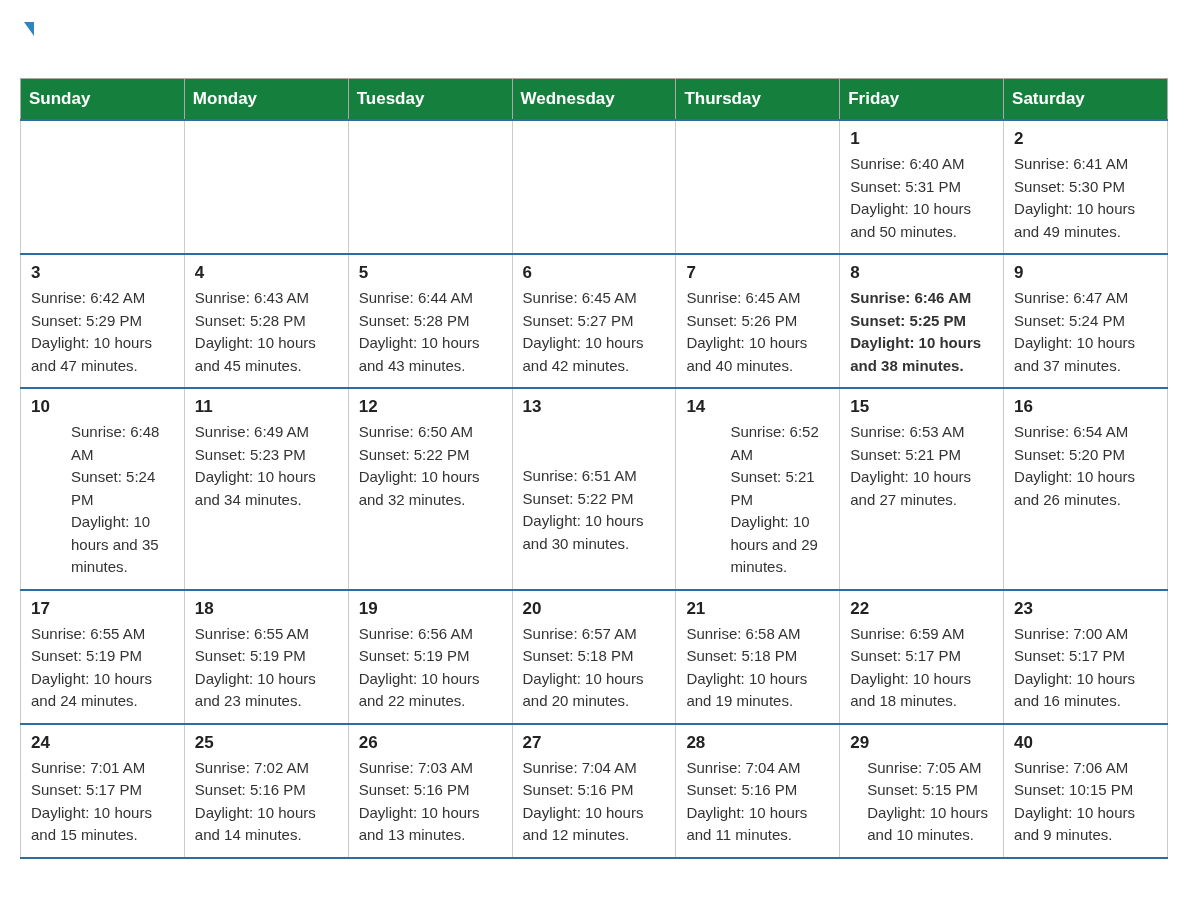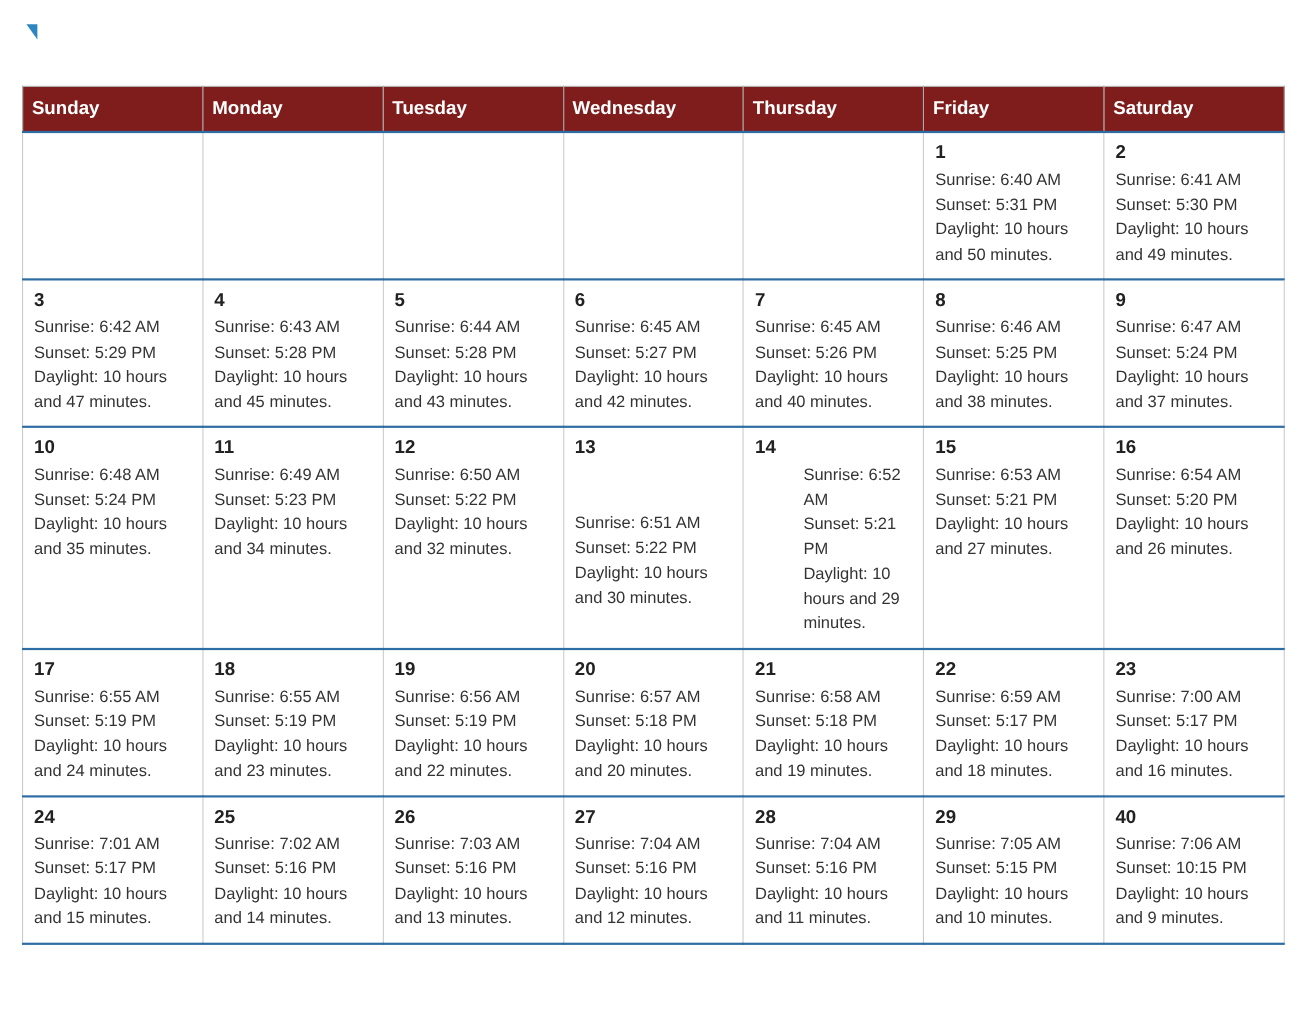--- a/index.html
+++ b/index.html
@@ -60,21 +60,21 @@
       font-size: 22px;
       color: #555;
       margin-top: 4px;
     }
     .calendar {
       width: 100%;
       border-collapse: collapse;
       border: 1px solid #aaa;
     }
     .calendar th {
-      background-color: #7f1d1d;
+      background-color: #15803d;
       color: #fff;
       font-size: 17px;
       font-weight: bold;
       padding: 10px 8px;
       text-align: left;
       border: 1px solid #aaa;
     }
     .calendar td {
       width: calc(100% / 7);
       vertical-align: top;
@@ -177,35 +177,35 @@
 Daylight: 10 hours and 42 minutes.</div>
         </td>
         <td>
           <span class="day-number">7</span>
           <div class="day-info" style="white-space: pre-line;">Sunrise: 6:45 AM
 Sunset: 5:26 PM
 Daylight: 10 hours and 40 minutes.</div>
         </td>
         <td>
           <span class="day-number">8</span>
-          <div class="day-info" style="white-space: pre-line;">Sunrise: 6:46 AM
+          <div class="day-info" style="white-space: pre-line; font-weight: bold;">Sunrise: 6:46 AM
 Sunset: 5:25 PM
 Daylight: 10 hours and 38 minutes.</div>
         </td>
         <td>
           <span class="day-number">9</span>
           <div class="day-info" style="white-space: pre-line;">Sunrise: 6:47 AM
 Sunset: 5:24 PM
 Daylight: 10 hours and 37 minutes.</div>
         </td>
       </tr>
       <tr>
         <td>
           <span class="day-number">10</span>
-          <div class="day-info" style="white-space: pre-line;">Sunrise: 6:48 AM
+          <div class="day-info" style="white-space: pre-line; margin-left: 40px;">Sunrise: 6:48 AM
 Sunset: 5:24 PM
 Daylight: 10 hours and 35 minutes.</div>
         </td>
         <td>
           <span class="day-number">11</span>
           <div class="day-info" style="white-space: pre-line;">Sunrise: 6:49 AM
 Sunset: 5:23 PM
 Daylight: 10 hours and 34 minutes.</div>
         </td>
         <td>
@@ -309,21 +309,21 @@
 Daylight: 10 hours and 12 minutes.</div>
         </td>
         <td>
           <span class="day-number">28</span>
           <div class="day-info" style="white-space: pre-line;">Sunrise: 7:04 AM
 Sunset: 5:16 PM
 Daylight: 10 hours and 11 minutes.</div>
         </td>
         <td>
           <span class="day-number">29</span>
-          <div class="day-info" style="white-space: pre-line;">Sunrise: 7:05 AM
+          <div class="day-info" style="white-space: pre-line; margin-left: 17px;">Sunrise: 7:05 AM
 Sunset: 5:15 PM
 Daylight: 10 hours and 10 minutes.</div>
         </td>
         <td>
           <span class="day-number">40</span>
           <div class="day-info" style="white-space: pre-line;">Sunrise: 7:06 AM
 Sunset: 10:15 PM
 Daylight: 10 hours and 9 minutes.</div>
         </td>
       </tr>

